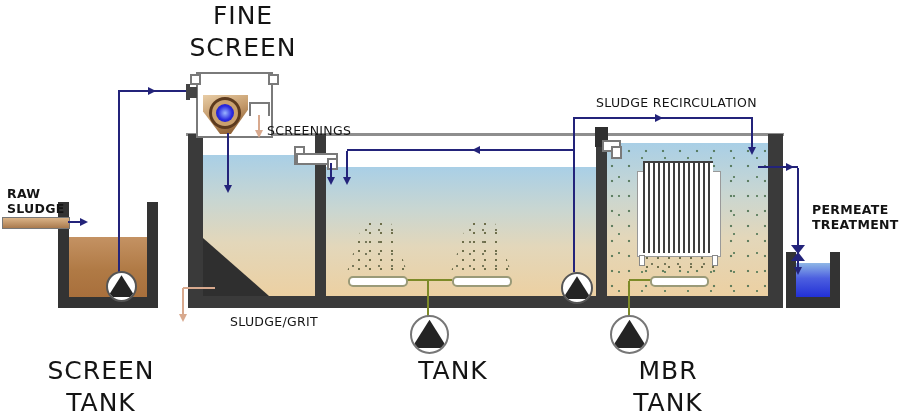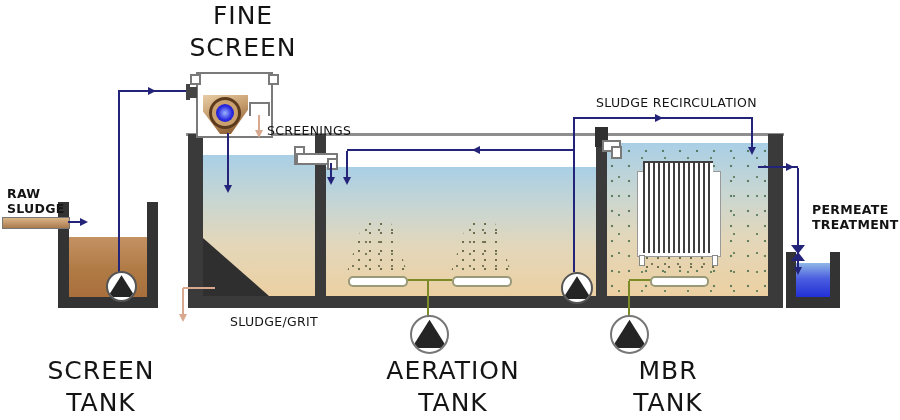--- a/index.html
+++ b/index.html
@@ -177,21 +177,20 @@
     <div>PERMEATE</div>
     <div>TREATMENT</div>
   </div>
   <div class="lbl small" style="left:193px;top:314px;margin-left:37px;">SLUDGE/GRIT</div>
 
   <div class="lbl big" style="left:101px;top:355px;">
     <div>SCREEN</div>
     <div>TANK</div>
   </div>
   <div class="lbl big" style="left:453px;top:355px;">
-    <div>AERATION</div>
     <div>TANK</div>
   </div>
   <div class="lbl big" style="left:668px;top:355px;">
     <div>MBR</div>
     <div>TANK</div>
   </div>
 
 </div>
 
 </body></html>

